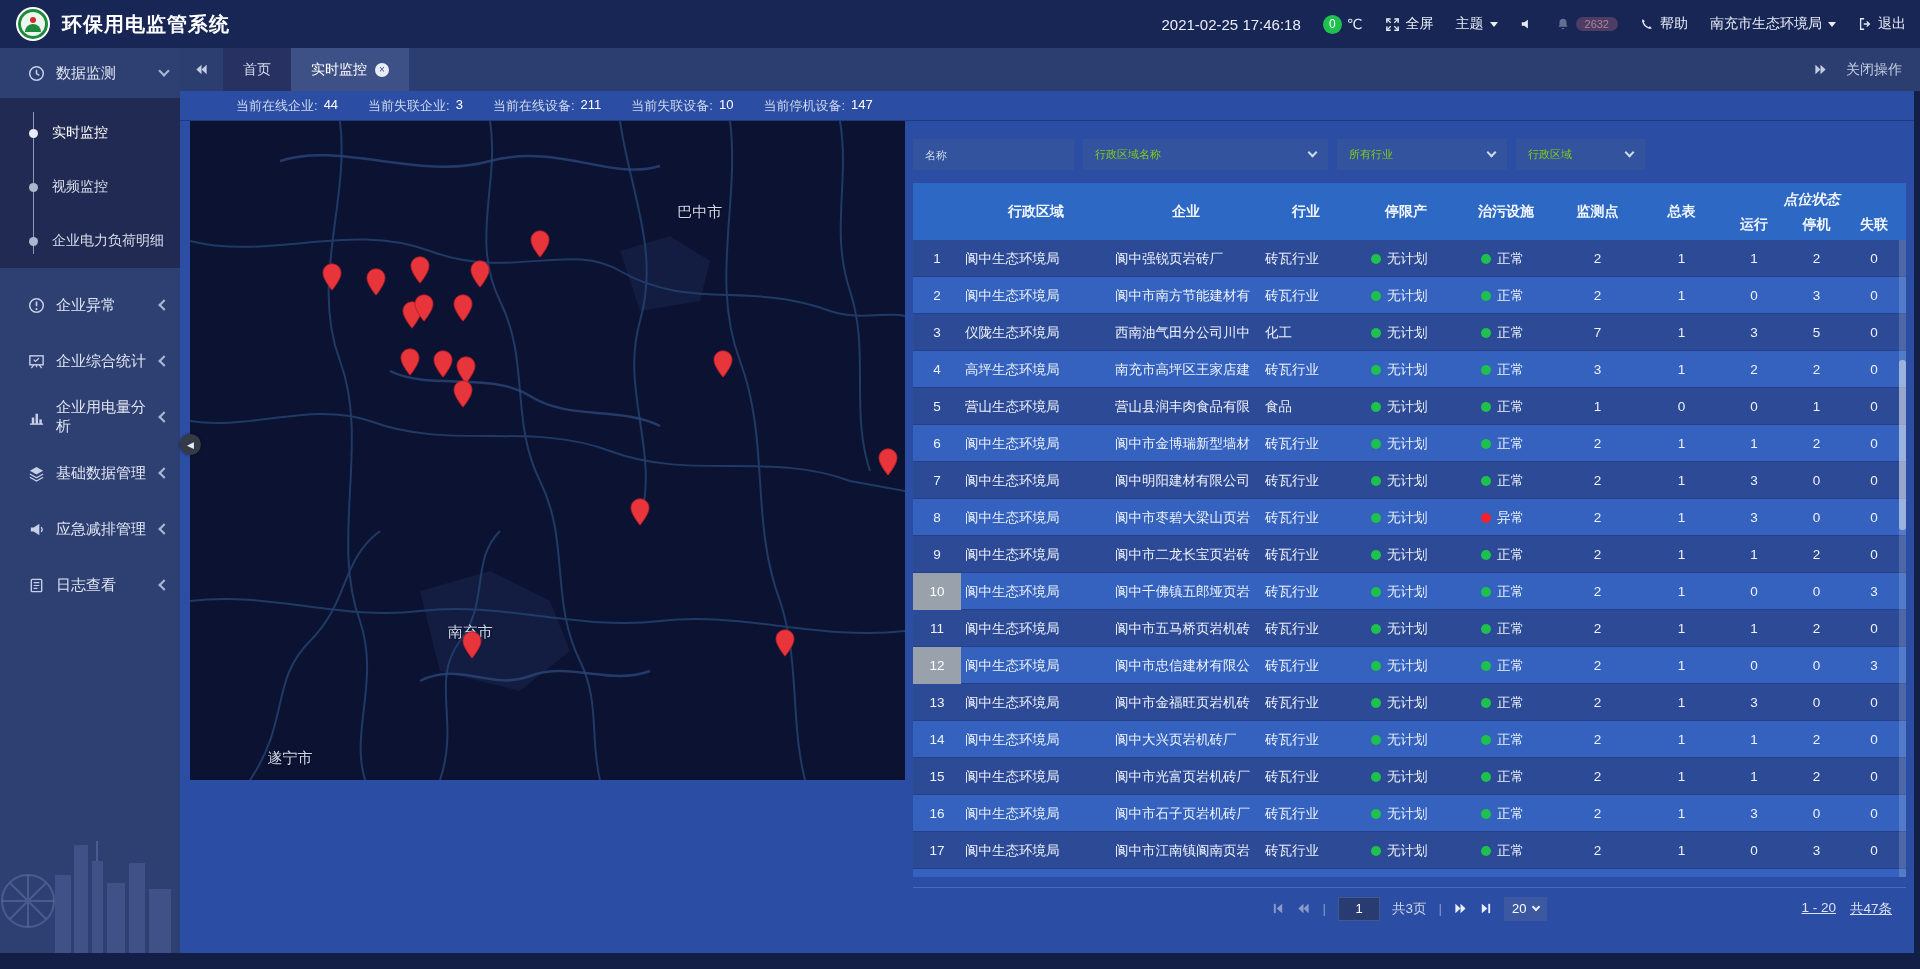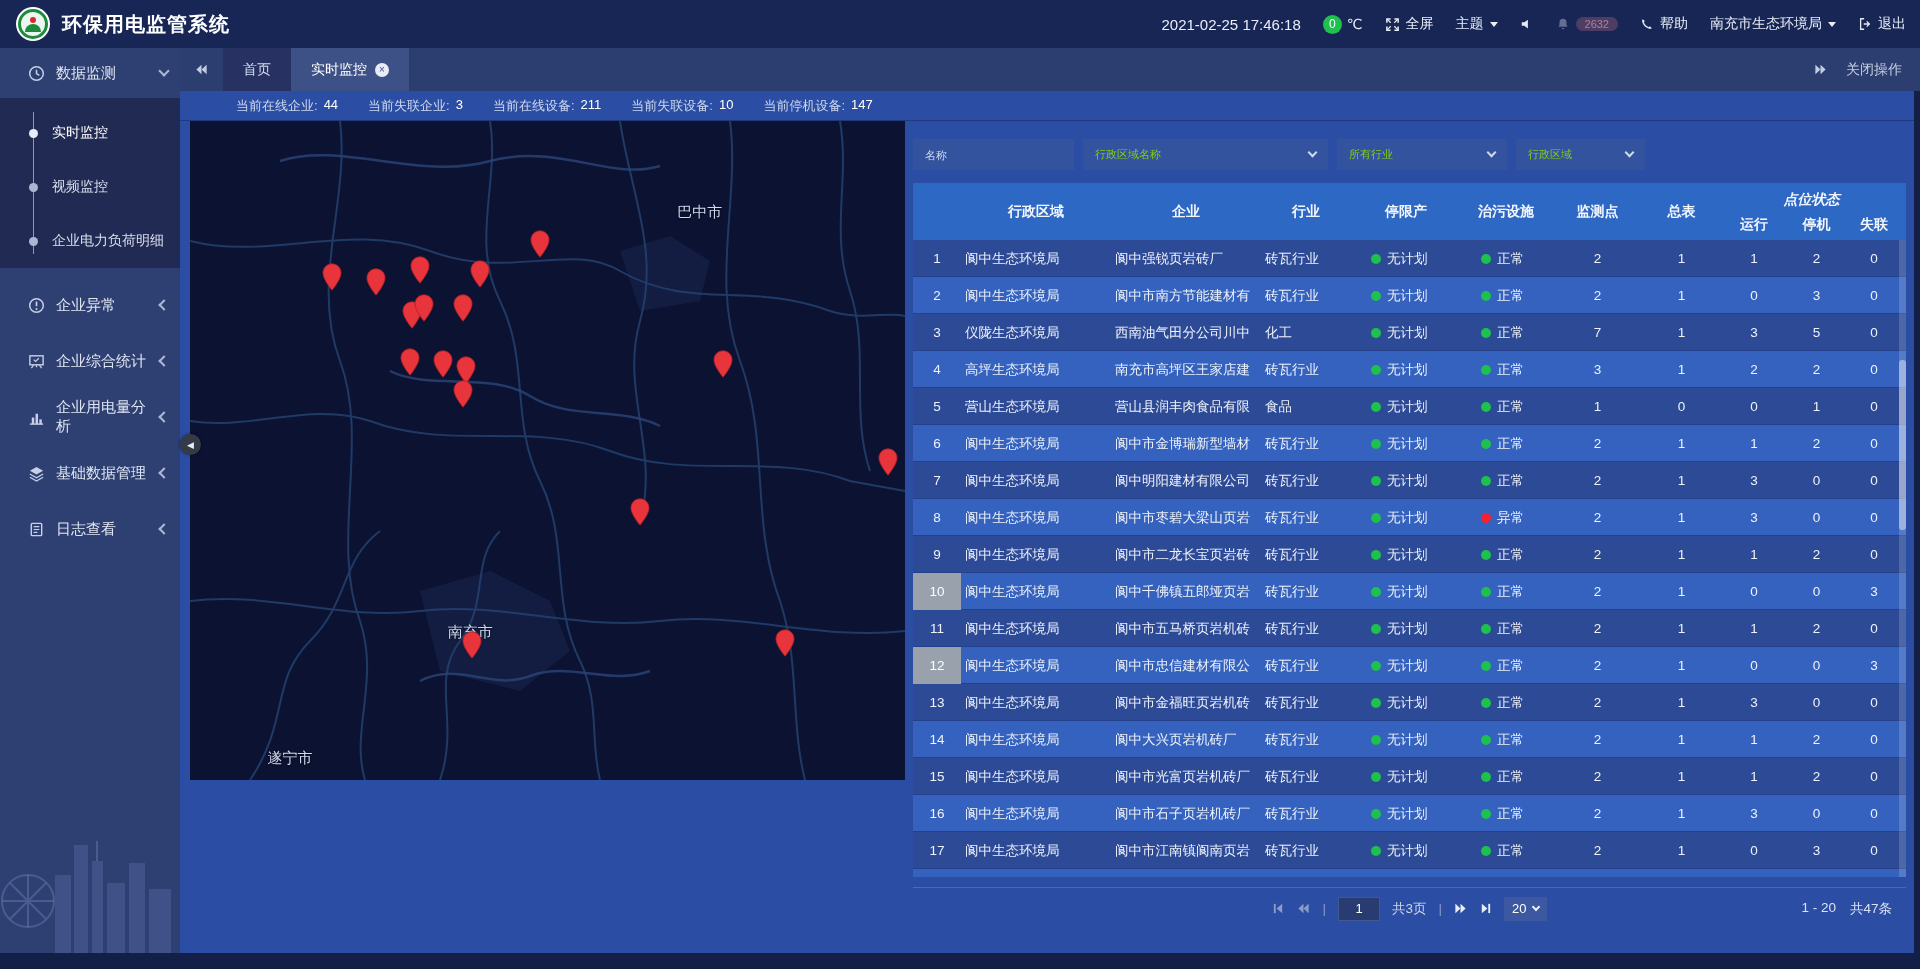--- a/index.html
+++ b/index.html
@@ -98,21 +98,21 @@
   .scroll-thumb { position:absolute; right:0; top:120px; width:7px; height:170px; background:rgba(255,255,255,.42); border-radius:3px; }
 
   
   .pagination { height:42px; margin-top:10px; border-top:1px solid #4a6ab8; display:flex; align-items:center; justify-content:center; position:relative; font-size:13.5px; color:#cdd6e8; gap:12px; }
   .pg-ico { display:flex; align-items:center; cursor:pointer; }
   .pg-ico.dim { color:#8c9cc9; } .pg-ico.lit { color:#e8edf8; }
   .pg-sep { color:#8c9cc9; }
   .pg-input { width:42px; height:24px; background:#283c72; border:1px solid #41598e; color:#fff; text-align:center; font-size:13px; }
   .pg-size { height:24px; background:#3b58a0; color:#fff; display:flex; align-items:center; gap:6px; padding:0 8px; cursor:pointer; font-size:13px; }
   .pg-size .chev { width:6px; height:6px; border-color:#e8edf8; }
-  .pg-range { position:absolute; right:14px; display:flex; gap:14px; color:#dbe2f2; }
+  .pg-range { position:absolute; right:14px; display:flex; gap:14px; color:#dbe2f2;text-decoration:underline; }
 
   .footer-strip { height:16px; background:#131f47; flex:0 0 auto; }
 </style>
 </head>
 <body>
 
 <div class="page">
 
   <header class="topbar">
     <span class="logo">
@@ -241,20 +241,32 @@
           <div class="nav-group">
             <div class="nav-row">
               <span class="nav-ico">
                 <svg viewBox="0 0 18 18" width="17" height="17">
                   <path d="M9 2l7 4-7 4-7-4z" fill="currentColor"></path>
                   <path d="M2 9.5l7 4 7-4" fill="none" stroke="currentColor" stroke-width="1.4"></path>
                   <path d="M2 13l7 4 7-4" fill="none" stroke="currentColor" stroke-width="1.4"></path>
                 </svg>
               </span>
               <span class="nav-label">基础数据管理</span>
+              <span class="chev left"></span>
+            </div>
+          </div>
+          <div class="nav-group">
+            <div class="nav-row">
+              <span class="nav-ico">
+                <svg viewBox="0 0 18 18" width="17" height="17">
+                  <path d="M3 7v4h3l6 4V3L6 7z" fill="currentColor"></path>
+                  <path d="M14 6.5a4 4 0 010 5" fill="none" stroke="currentColor" stroke-width="1.4"></path>
+                </svg>
+              </span>
+              <span class="nav-label">应急减排管理</span>
               <span class="chev left"></span>
             </div>
           </div>
           <div class="nav-group">
             <div class="nav-row">
               <span class="nav-ico">
                 <svg viewBox="0 0 18 18" width="17" height="17">
                   <rect x="3.5" y="2.5" width="11" height="13" rx="1" fill="none" stroke="currentColor" stroke-width="1.5"></rect>
                   <path d="M6 6h6M6 9h6M6 12h4" stroke="currentColor" stroke-width="1.3"></path>
                 </svg>

